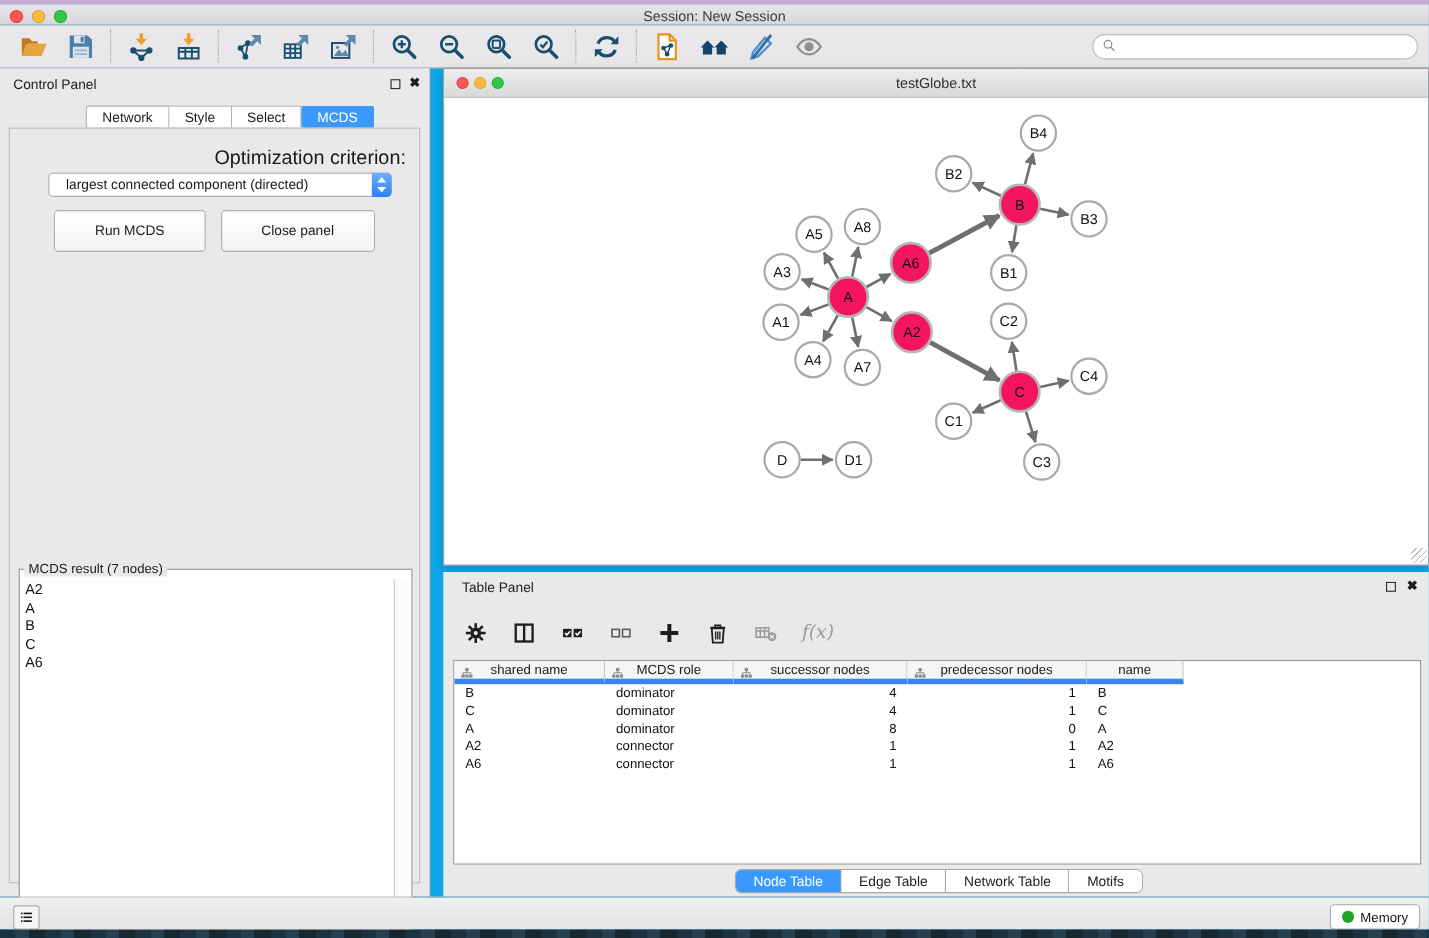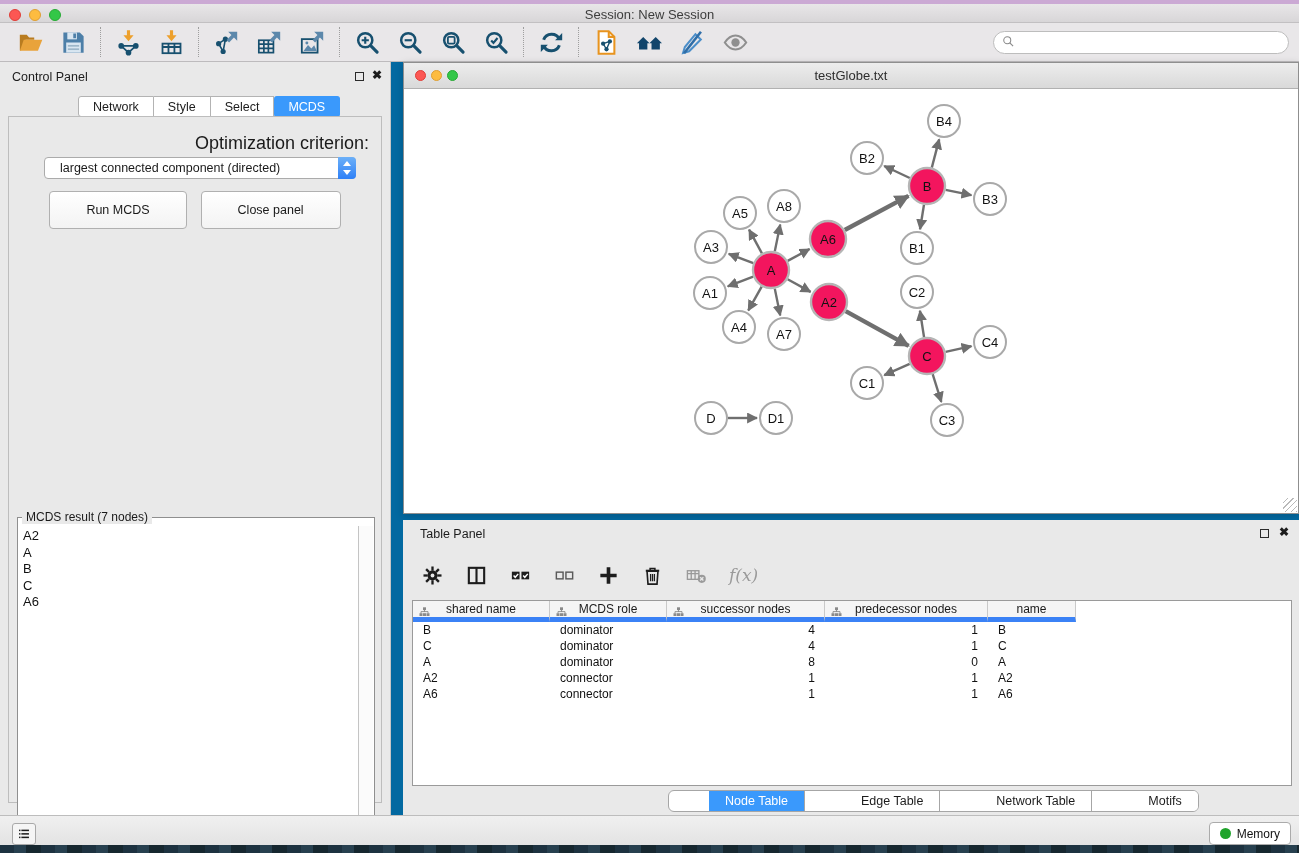--- a/index.html
+++ b/index.html
@@ -1,18 +1,18 @@
 <!DOCTYPE html>
 <html><head>
 <meta charset="utf-8">
 <style>
   * { margin:0; padding:0; box-sizing:border-box; }
   html,body { width:1299px; height:853px; overflow:hidden; }
   body { font-family:"Liberation Sans", sans-serif; background:#e9e9e9; position:relative; }
-  .screen { position:absolute; inset:0; background:#0369a1; }
+  .screen { position:absolute; inset:0; background:#0ea5e9; }
 
   
   .desktop-top { position:absolute; left:0; top:0; width:1299px; height:4px; background:#cba9d4; }
   .titlebar { position:absolute; left:0; top:4px; width:1299px; height:19px;
     background:linear-gradient(#e8e6e8,#d8d6d8); border-bottom:1px solid #c2c0c2; }
   .tl { position:absolute; top:5px; width:12px; height:12px; border-radius:50%; }
   .tl.red { left:9px; background:#fc5753; border:1px solid #df3e38; }
   .tl.yellow { left:29px; background:#fdbc40; border:1px solid #de9f34; }
   .tl.green { left:49px; background:#33c748; border:1px solid #27aa35; }
   .titlebar .title { position:absolute; top:3px; left:0; right:0; text-align:center;
@@ -102,21 +102,21 @@
     font-size:12px; color:#1a1a1a; }
   .th .hier { position:absolute; left:6px; top:5px; width:11px; height:10px; }
   .trow { display:flex; height:16px; }
   .td { font-size:12px; color:#111; line-height:16px; white-space:nowrap; overflow:hidden; }
   .td.l { text-align:left; padding-left:10px; }
   .td.r { text-align:right; padding-right:10px; }
 
   .tp-tabs { position:absolute; left:265px; top:270px; display:flex; height:22px;
     border:1px solid #a6a6a6; border-radius:6px; overflow:hidden; background:#fff; }
   .tp-tab { display:flex; align-items:center; justify-content:center; font-size:12.5px;
-    color:#1c1c1c; border-right:1px solid #a6a6a6; padding:0 16px; background:#fff;margin-left:40px; }
+    color:#1c1c1c; border-right:1px solid #a6a6a6; padding:0 16px; background:#fff; }
   .tp-tab:last-child { border-right:none; }
   .tp-tab.active { background:#3a99fc; color:#fff; }
 
   
   .status-bar { position:absolute; left:0; top:815px; width:1299px; height:30px;
     background:linear-gradient(#f0f0f0,#e3e3e3); border-top:1px solid #bdbdbd; }
   .log-btn { position:absolute; left:12px; top:7px; width:24px; height:22px; background:#f5f5f5;
     border:1px solid #a9a9a9; border-radius:3px; display:flex; align-items:center; justify-content:center; }
   .log-btn svg { width:16px; height:16px; }
   .memory-btn { position:absolute; right:8px; top:6px; height:23px; background:#fff;

